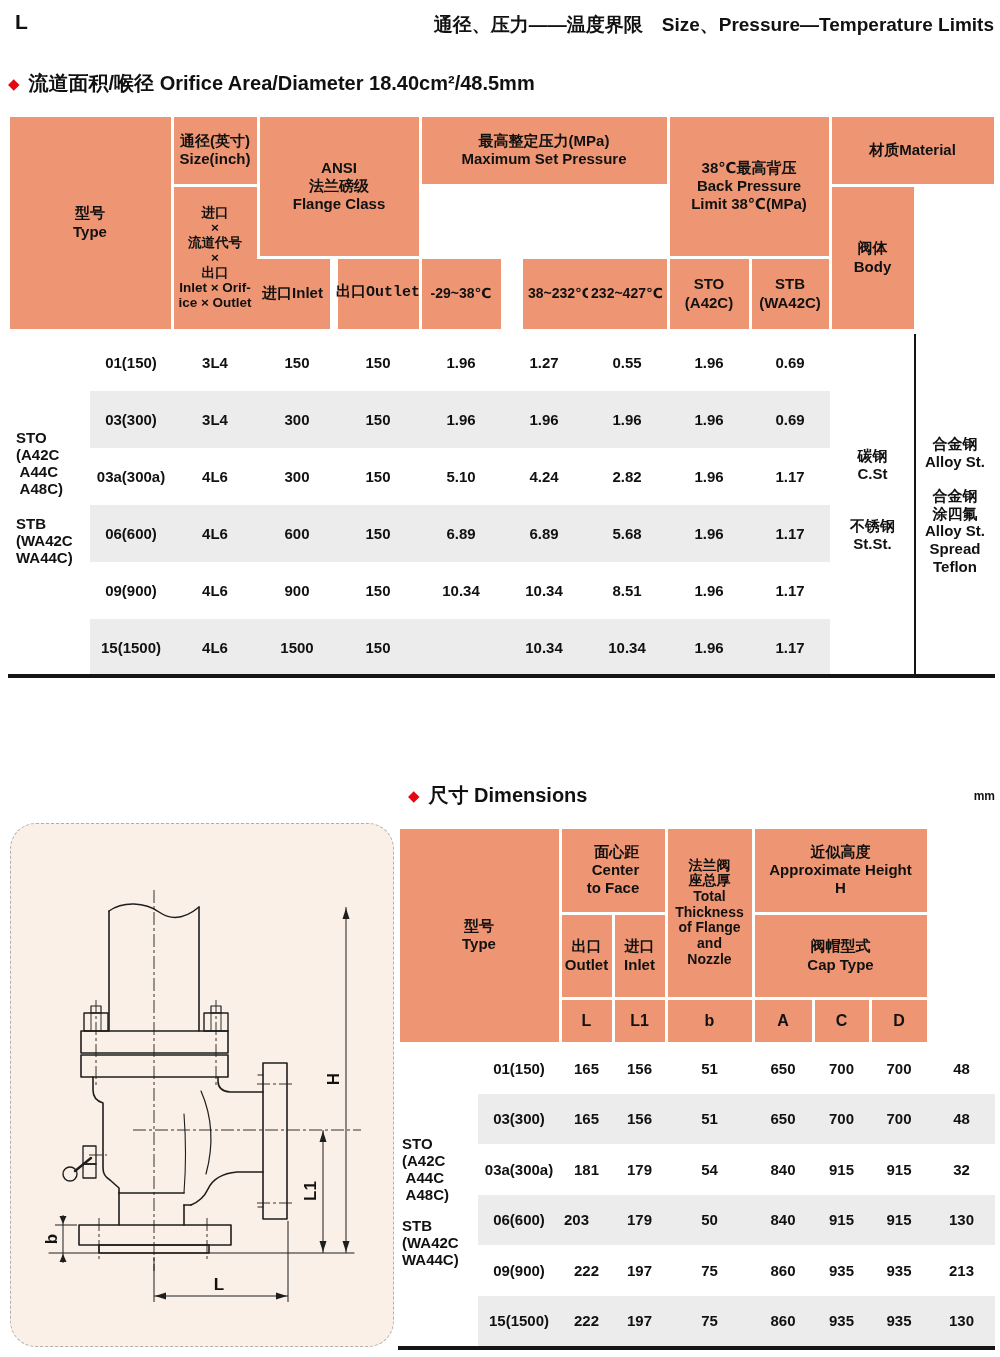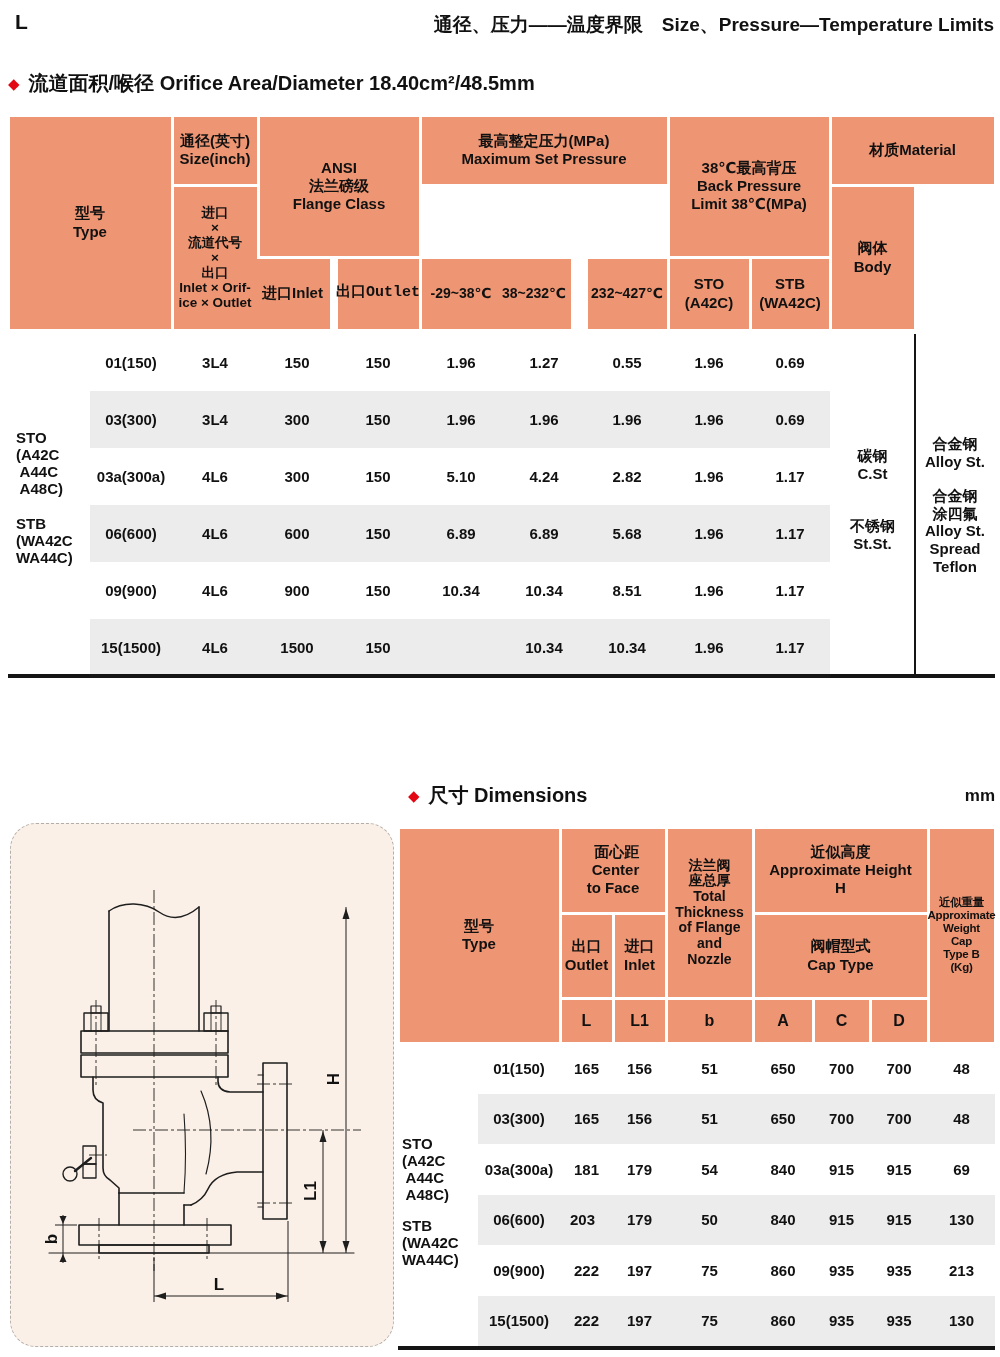--- a/index.html
+++ b/index.html
@@ -62,21 +62,21 @@
 Inlet × Orif-
 ice × Outlet</div>
     <div class="hcell" style="left:251.5px;top:1.5px;width:159px;height:139px;">ANSI
 法兰磅级
 Flange Class</div>
     <div class="hcell" style="left:247px;top:143.5px;width:75px;height:70px;">进口Inlet</div>
     <div class="hcell" style="left:329.5px;top:143.5px;width:81px;height:70px;font-family:Liberation Mono, monospace;">出口Outlet</div>
     <div class="hcell" style="left:413.5px;top:1.5px;width:245px;height:67px;">最高整定压力(MPa)
 Maximum Set Pressure</div>
     <div class="hcell fs14" style="left:413.5px;top:143.5px;width:79px;height:70px;">-29~38℃</div>
-    <div class="hcell fs14" style="left:489px;top:143.5px;width:74px;height:70px;">38~232℃</div>
+    <div class="hcell fs14" style="left:515px;top:143.5px;width:74px;height:70px;">38~232℃</div>
     <div class="hcell fs14" style="left:579.5px;top:143.5px;width:79px;height:70px;">232~427℃</div>
     <div class="hcell" style="left:661.5px;top:1.5px;width:159px;height:139px;">38℃最高背压
 Back Pressure
 Limit 38℃(MPa)</div>
     <div class="hcell" style="left:661.5px;top:143.5px;width:79px;height:70px;">STO
 (A42C)</div>
     <div class="hcell" style="left:743.5px;top:143.5px;width:77px;height:70px;">STB
 (WA42C)</div>
     <div class="hcell" style="left:823.5px;top:1.5px;width:162px;height:67px;">材质Material</div>
     <div class="hcell" style="left:823.5px;top:71.5px;width:82px;height:142px;">阀体
@@ -162,21 +162,21 @@
 Spread
 Teflon</div>
 
     <div class="vdiv" style="left:905.5px;top:219px;width:2px;height:340px;"></div>
     <div class="botline" style="left:0;top:559px;width:987px;height:4px;"></div>
   </div>
 
   <div class="heading" style="left:398px;top:782px;width:597px;">
     <span class="diamond" style="margin-left:10px;">◆</span>
     <span>尺寸 Dimensions</span>
-    <span style="margin-left:auto;font-size:17px;">mm</span>
+    <span style="margin-left:auto;font-size:12px;">mm</span>
   </div>
 
   <div class="panel">
     <svg width="382" height="522" viewBox="0 0 382 522">
       <g fill="none" stroke="#1E1E1E" stroke-width="1.6" stroke-linejoin="round" stroke-linecap="round">
 
         <path d="M98,87 C112,77 134,78 148,88 C161,97 175,94 188,83" stroke-width="1.4"></path>
         <line x1="98" y1="87" x2="98" y2="207"></line>
         <line x1="188" y1="83" x2="188" y2="207"></line>
 
@@ -283,26 +283,20 @@
 Nozzle</div>
     <div class="hcell fs16" style="left:269.5px;top:172.5px;width:84px;height:42px;">b</div>
     <div class="hcell" style="left:356.5px;top:1.5px;width:172px;height:83px;">近似高度
 Approximate Height
 H</div>
     <div class="hcell" style="left:356.5px;top:87.5px;width:172px;height:82px;">阀帽型式
 Cap Type</div>
     <div class="hcell fs16" style="left:356.5px;top:172.5px;width:57px;height:42px;">A</div>
     <div class="hcell fs16" style="left:416.5px;top:172.5px;width:54px;height:42px;">C</div>
     <div class="hcell fs16" style="left:473.5px;top:172.5px;width:55px;height:42px;">D</div>
-    <div class="hcell fs115 lh11" style="left:531.5px;top:1.5px;width:64px;height:213px;">近似重量
-Approximate
-Weight
-Cap
-Type B
-(Kg)</div>
 
     <div>
         <div class="dcell" style="left: 80px; top: 216px; width: 82px; height: 50.5px;">01(150)</div>
         <div class="dcell" style="left: 162px; top: 216px; width: 53px; height: 50.5px;">165</div>
         <div class="dcell" style="left: 215px; top: 216px; width: 53px; height: 50.5px;">156</div>
         <div class="dcell" style="left: 268px; top: 216px; width: 87px; height: 50.5px;">51</div>
         <div class="dcell" style="left: 355px; top: 216px; width: 60px; height: 50.5px;">650</div>
         <div class="dcell" style="left: 415px; top: 216px; width: 57px; height: 50.5px;">700</div>
         <div class="dcell" style="left: 472px; top: 216px; width: 58px; height: 50.5px;">700</div>
         <div class="dcell" style="left: 530px; top: 216px; width: 67px; height: 50.5px;">48</div>
@@ -315,24 +309,24 @@
         <div class="dcell" style="left: 415px; top: 266.5px; width: 57px; height: 50.5px;">700</div>
         <div class="dcell" style="left: 472px; top: 266.5px; width: 58px; height: 50.5px;">700</div>
         <div class="dcell" style="left: 530px; top: 266.5px; width: 67px; height: 50.5px;">48</div>
         <div class="dcell" style="left: 80px; top: 317px; width: 82px; height: 50.5px;">03a(300a)</div>
         <div class="dcell" style="left: 162px; top: 317px; width: 53px; height: 50.5px;">181</div>
         <div class="dcell" style="left: 215px; top: 317px; width: 53px; height: 50.5px;">179</div>
         <div class="dcell" style="left: 268px; top: 317px; width: 87px; height: 50.5px;">54</div>
         <div class="dcell" style="left: 355px; top: 317px; width: 60px; height: 50.5px;">840</div>
         <div class="dcell" style="left: 415px; top: 317px; width: 57px; height: 50.5px;">915</div>
         <div class="dcell" style="left: 472px; top: 317px; width: 58px; height: 50.5px;">915</div>
-        <div class="dcell" style="left: 530px; top: 317px; width: 67px; height: 50.5px;">69</div>
+        <div class="dcell" style="left: 530px; top: 317px; width: 67px; height: 50.5px;">32</div>
         <div class="stripe" style="left: 80px; top: 367.5px; width: 517px; height: 50.5px;"></div>
         <div class="dcell" style="left: 80px; top: 367.5px; width: 82px; height: 50.5px;">06(600)</div>
-        <div class="dcell" style="left: 158px; top: 367.5px; width: 53px; height: 50.5px;">203</div>
+        <div class="dcell" style="left: 152px; top: 367.5px; width: 53px; height: 50.5px;">203</div>
         <div class="dcell" style="left: 215px; top: 367.5px; width: 53px; height: 50.5px;">179</div>
         <div class="dcell" style="left: 268px; top: 367.5px; width: 87px; height: 50.5px;">50</div>
         <div class="dcell" style="left: 355px; top: 367.5px; width: 60px; height: 50.5px;">840</div>
         <div class="dcell" style="left: 415px; top: 367.5px; width: 57px; height: 50.5px;">915</div>
         <div class="dcell" style="left: 472px; top: 367.5px; width: 58px; height: 50.5px;">915</div>
         <div class="dcell" style="left: 530px; top: 367.5px; width: 67px; height: 50.5px;">130</div>
         <div class="dcell" style="left: 80px; top: 418px; width: 82px; height: 50.5px;">09(900)</div>
         <div class="dcell" style="left: 162px; top: 418px; width: 53px; height: 50.5px;">222</div>
         <div class="dcell" style="left: 215px; top: 418px; width: 53px; height: 50.5px;">197</div>
         <div class="dcell" style="left: 268px; top: 418px; width: 87px; height: 50.5px;">75</div>

